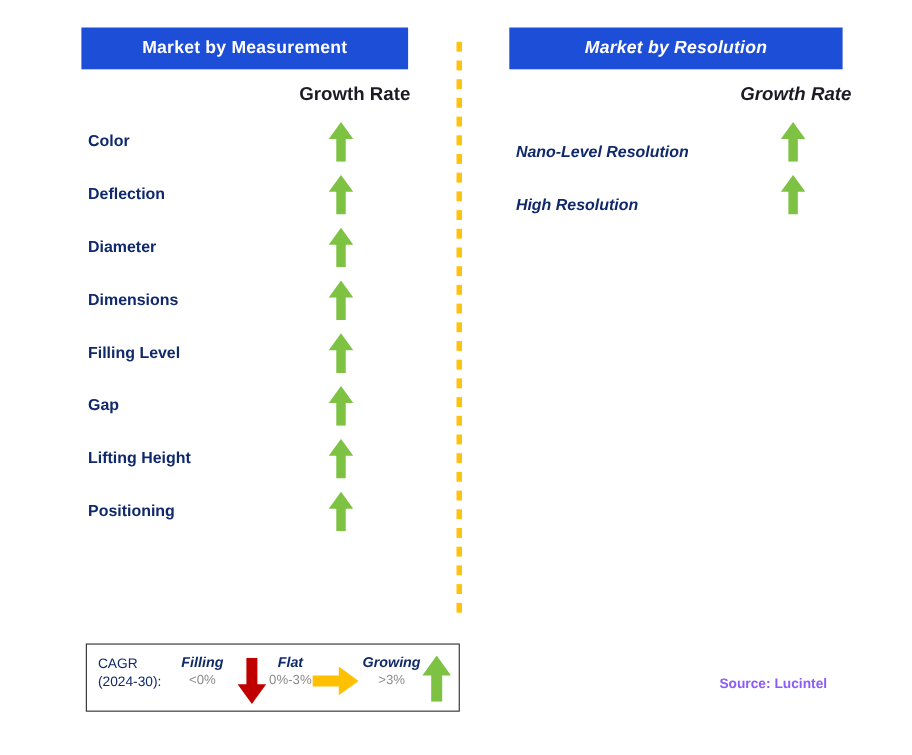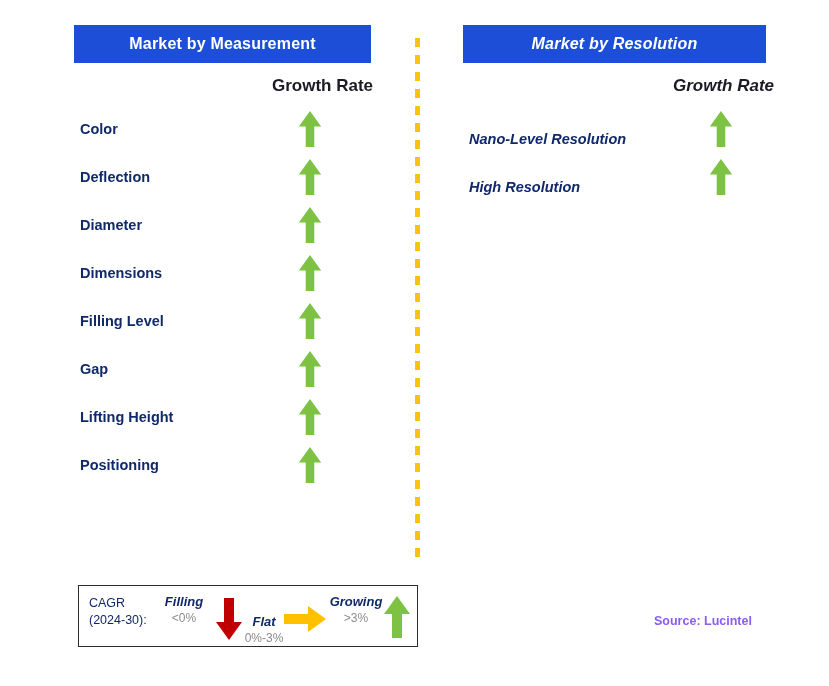--- a/index.html
+++ b/index.html
@@ -129,21 +129,21 @@
     color: #10296B;
     white-space: nowrap;
   }
   .legend-range {
     font-size: 12px;
     color: #8c8c8c;
     white-space: nowrap;
     margin-top: 2px;
   }
   #legend-neg { left: 70px; top: 8px; width: 70px; }
-  #legend-flat { left: 155px; top: 8px; width: 60px; margin-top: 20px; }
+  #legend-flat { left: 155px; top: 8px; width: 60px; }
   #legend-grow { left: 242px; top: 8px; width: 70px; }
 
   .legend-icon {
     position: absolute;
   }
   #legend-icon-down { left: 137px; top: 12px; }
   #legend-icon-right { left: 205px; top: 20px; }
   #legend-icon-up { left: 305px; top: 10px; }
 
   #source-note {

